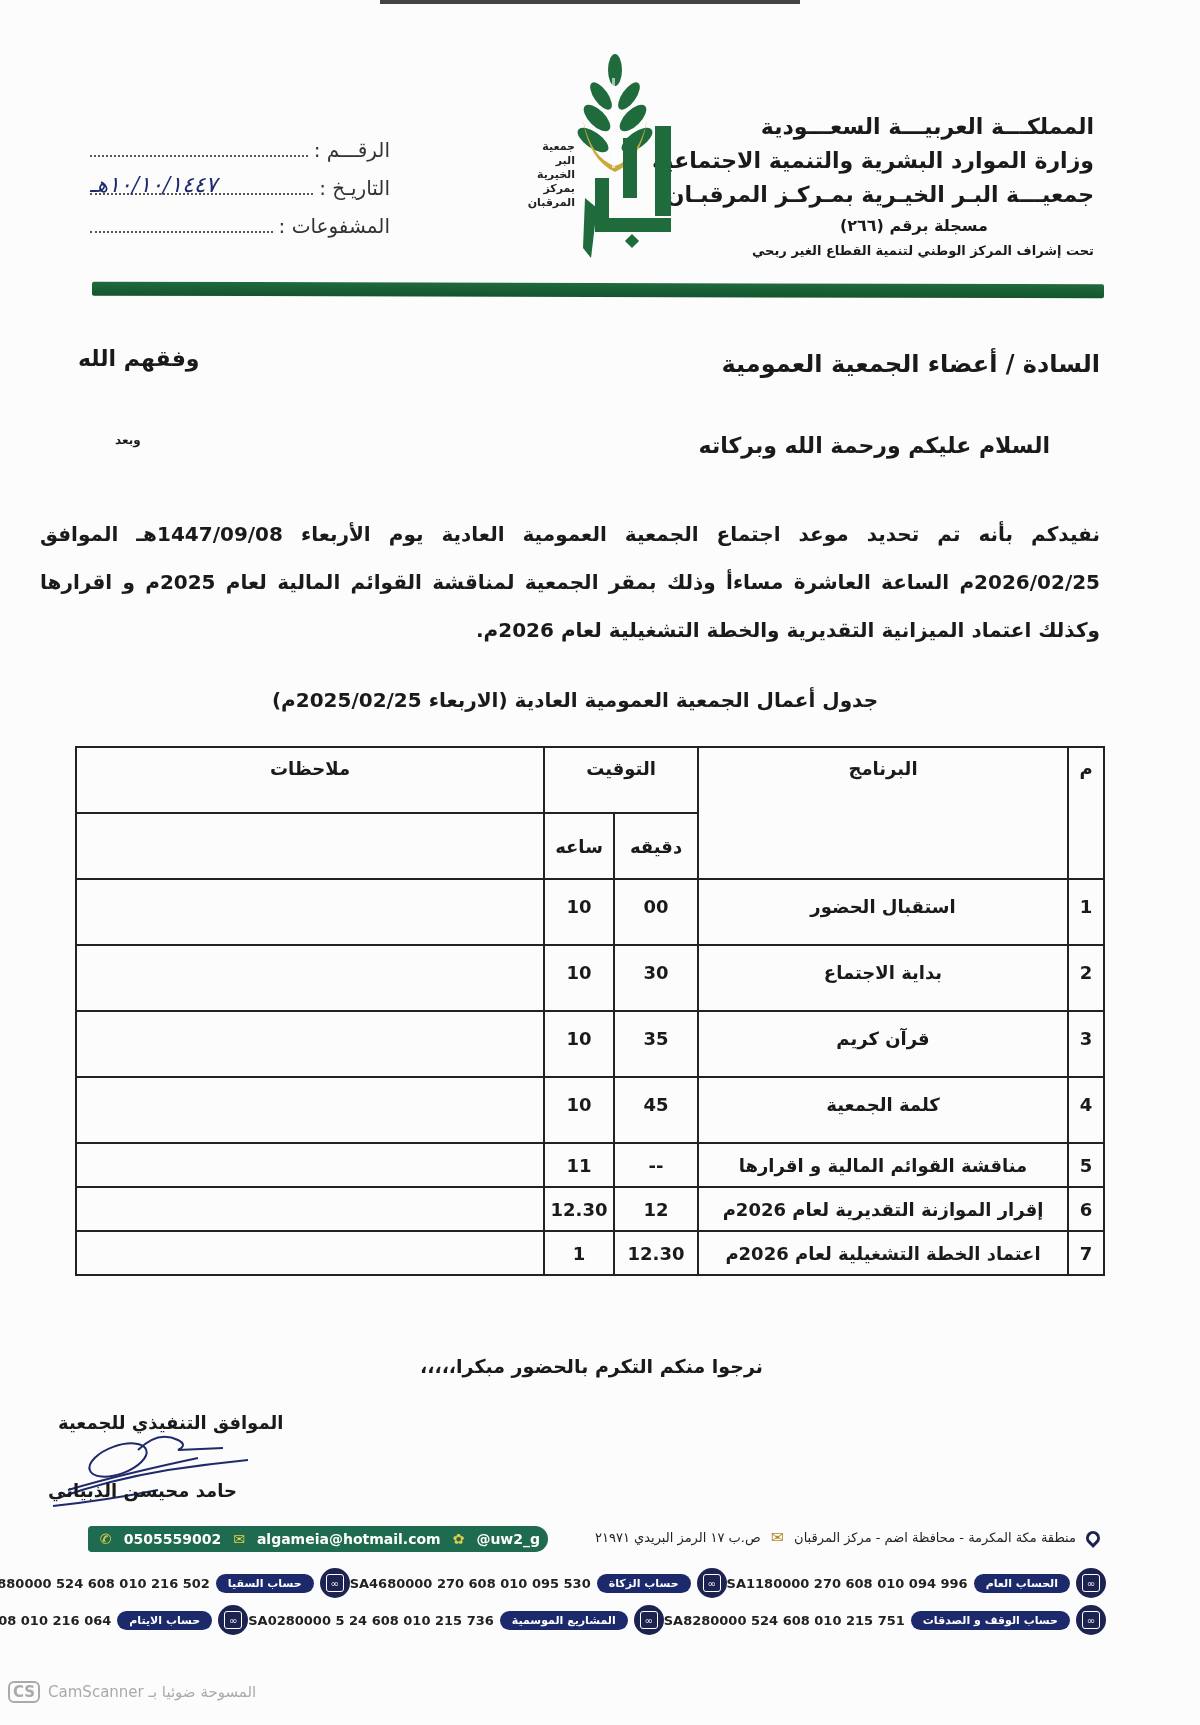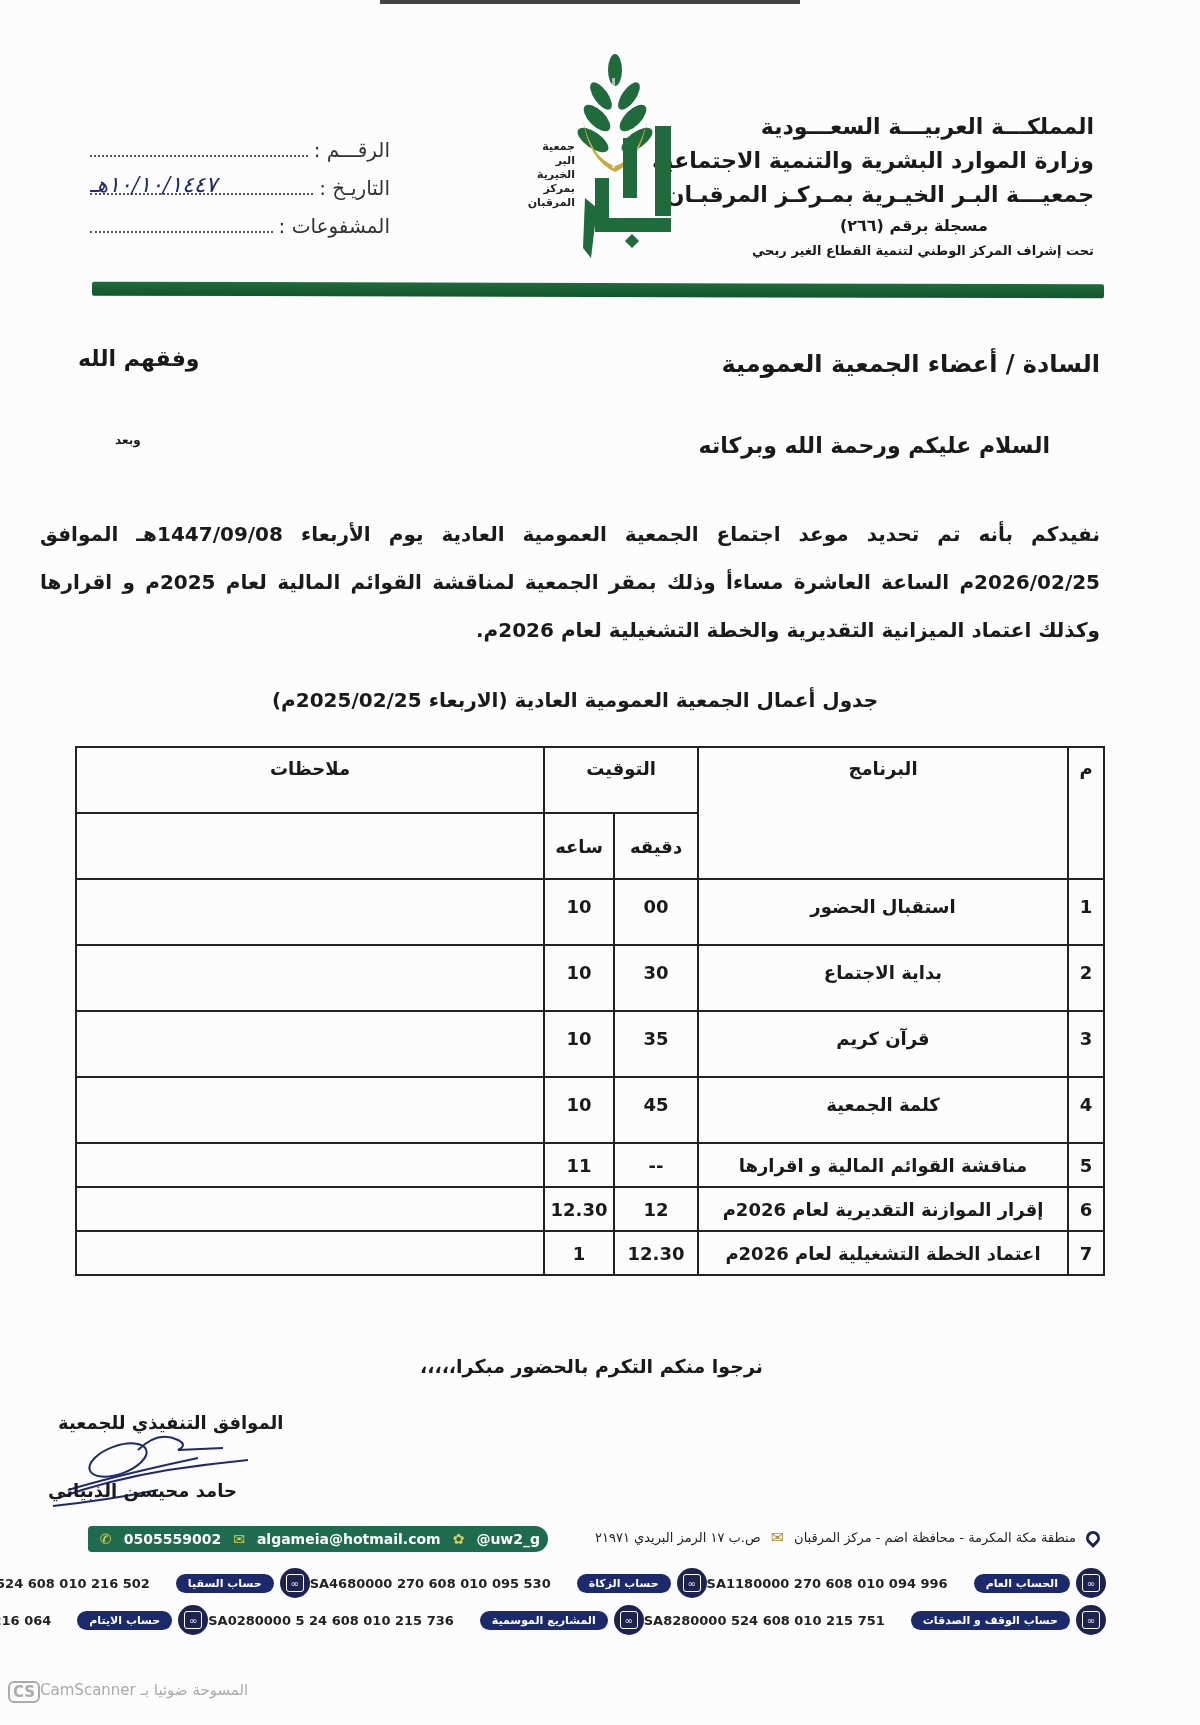--- a/index.html
+++ b/index.html
@@ -59,24 +59,24 @@
   
   .contact-bar { position: absolute; top: 1526px; left: 88px; width: 460px; height: 26px; background: #1f6b4f; border-radius: 4px 14px 14px 4px; color: #fff; display: flex; align-items: center; gap: 12px; padding: 0 12px; direction: ltr; font-size: 14px; font-weight: bold; }
   .contact-bar .ico { color: #e5d04a; font-size: 14px; }
   .address { position: absolute; top: 1528px; right: 100px; direction: rtl; font-size: 13px; display: flex; align-items: center; gap: 10px; color: #222; white-space: nowrap; }
   .pin { width: 14px; height: 14px; border: 3px solid #1c2350; border-radius: 50% 50% 50% 0; transform: rotate(-45deg); display: inline-block; }
 
   .bank-row { position: absolute; left: 86px; width: 1020px; height: 30px; display: flex; direction: rtl; align-items: center; justify-content: space-between; }
   .bank { display: flex; direction: rtl; align-items: center; gap: 6px; }
   .bank-ico { width: 30px; height: 30px; border-radius: 50%; background: #1c2350; display: flex; align-items: center; justify-content: center; color: #fff; font-size: 12px; }
   .bank-ico span { border: 1.5px solid #fff; width: 18px; height: 18px; border-radius: 3px; display: flex; align-items: center; justify-content: center; font-size: 10px; }
-  .bank-pill { background: #1c2a6b; color: #fff; font-size: 11px; font-weight: bold; padding: 3px 12px; border-radius: 10px; white-space: nowrap; margin-left: 20px; }
+  .bank-pill { background: #1c2a6b; color: #fff; font-size: 11px; font-weight: bold; padding: 3px 12px; border-radius: 10px; white-space: nowrap; }
   .bank-iban { font-size: 13px; font-weight: bold; direction: ltr; white-space: nowrap; color: #222; }
 
-  .camscanner { position: absolute; top: 1681px; left: 8px; display: flex; align-items: flex-start; gap: 0; color: #aaa; font-size: 15px; direction: ltr; }
+  .camscanner { position: absolute; top: 1681px; left: 8px; display: flex; align-items: center; gap: 8px; color: #aaa; font-size: 15px; direction: ltr; }
   .cs-box { border: 2px solid #aaa; border-radius: 6px; padding: 0 3px; font-weight: bold; font-size: 15px; }
 </style>
 </head>
 <body>
 
 <div class="page">
   <div class="topline"></div>
 
   <div class="hdr-right">
     <div class="l1">المملكـــة العربيـــة السعـــودية</div>

